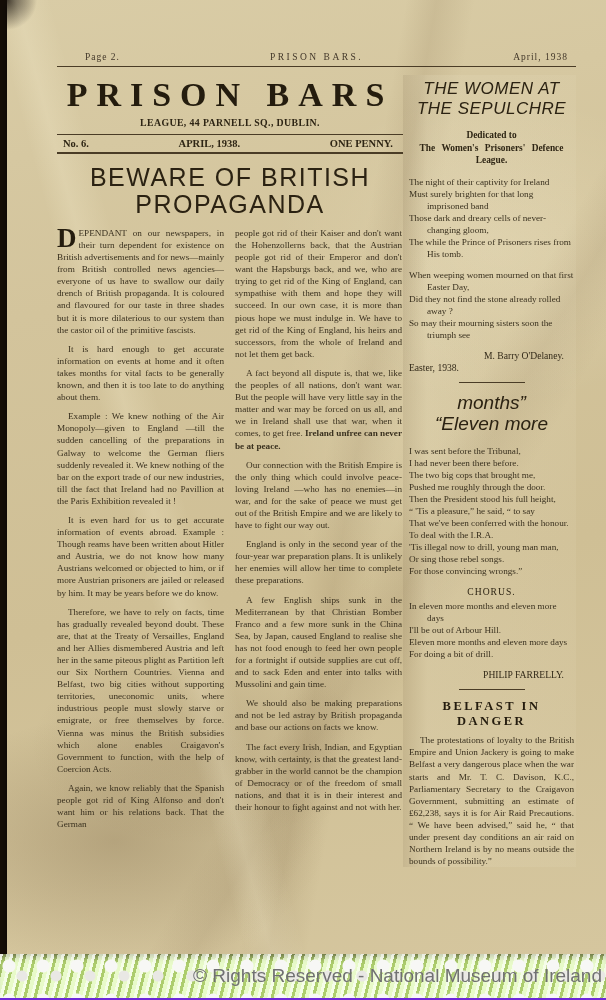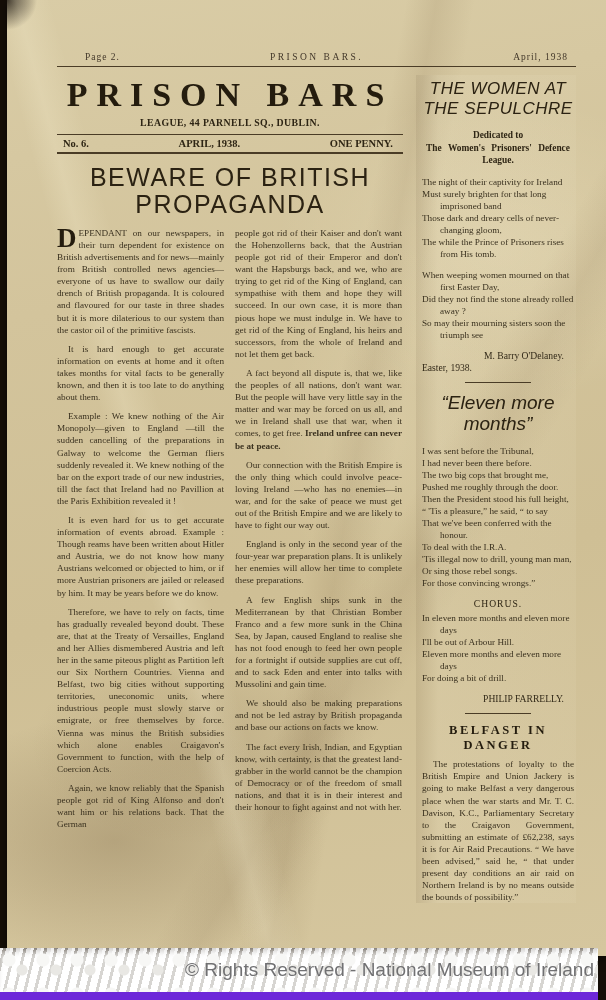--- a/index.html
+++ b/index.html
@@ -36,21 +36,21 @@
   }
   
   .running-head{
     display:flex;justify-content:space-between;align-items:baseline;
     font-size:9.5px;letter-spacing:1px;color:#43382a;
     border-bottom:1.6px solid #4a3c26;
     padding:0 8px 4px 28px;margin-bottom:8px;
   }
   .running-head .center{letter-spacing:2.5px;}
   
-  .page-grid{display:flex;gap:13px;}
+  .page-grid{display:flex;}
   .main-col{width:346px;flex:none;}
   .side-col{
     flex:1;min-width:0;padding:2px 2px 0 6px;
     background:linear-gradient(90deg, rgba(90,70,45,.10), rgba(236,228,200,.18) 14%, rgba(236,228,200,.10));
   }
   
   .masthead{text-align:center;}
   .mast-title{
     font-family:"Liberation Serif", serif;font-weight:bold;
     font-size:34px;letter-spacing:9px;color:#241c0e;
@@ -106,23 +106,23 @@
   .chorus-head{text-align:center;font-size:9.6px;letter-spacing:1px;color:#2e2514;margin:8px 0 3px;}
   .belfast-head{
     text-align:center;font-weight:bold;font-size:12.5px;letter-spacing:2.5px;
     color:#241c0e;margin:2px 0 5px;
   }
   .belfast-body{
     font-size:9.2px;line-height:12.1px;text-align:justify;color:#3a311f;text-indent:11px;margin:0;
   }
   
   .lace{
-    position:absolute;left:0;right:8px;bottom:0;height:44px;
-    background:#ffffff;
-    border-bottom:8px solid #6d28d9;
+    position:absolute;left:0;right:0;bottom:0;height:44px;
+    background:#bef264;
+    border-bottom:2px solid #6d28d9;
     box-shadow:inset 0 6px 6px -3px rgba(30,20,10,.65);
     overflow:hidden;
   }
   .lace::before{
     content:"";position:absolute;inset:0;
     background-image:
       radial-gradient(circle at 9px 12px, #f7f7f5 6px, rgba(255,255,255,0) 7px),
       radial-gradient(circle at 22px 22px, #e9e8e4 5px, rgba(255,255,255,0) 6px),
       repeating-linear-gradient(104deg, rgba(255,255,255,.85) 0 3px, rgba(140,135,125,.35) 3px 6px, rgba(255,255,255,.65) 6px 10px);
     background-size:34px 34px, 34px 34px, auto;
@@ -216,22 +216,22 @@
           <div class="pline">Did they not find the stone already rolled away ?</div>
           <div class="pline">So may their mourning sisters soon the triumph see</div>
         </div>
 
         <div class="sig-right">M. Barry O'Delaney.</div>
         <div class="sig-left">Easter, 1938.</div>
 
         <div class="rule-short"></div>
 
         <div class="eleven-title">
+          <div>months”</div>
           <div>“Eleven more</div>
-          <div>months”</div>
         </div>
 
         <div class="stanza">
           <div class="pline">I was sent before the Tribunal,</div>
           <div class="pline">I had never been there before.</div>
           <div class="pline">The two big cops that brought me,</div>
           <div class="pline">Pushed me roughly through the door.</div>
           <div class="pline">Then the President stood his full height,</div>
           <div class="pline">“ 'Tis a pleasure,” he said, “ to say</div>
           <div class="pline">That we've been conferred with the honour.</div>

